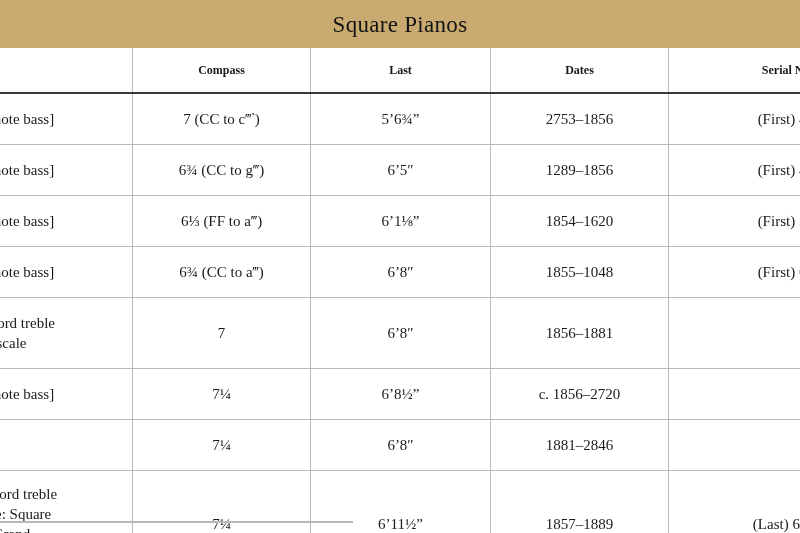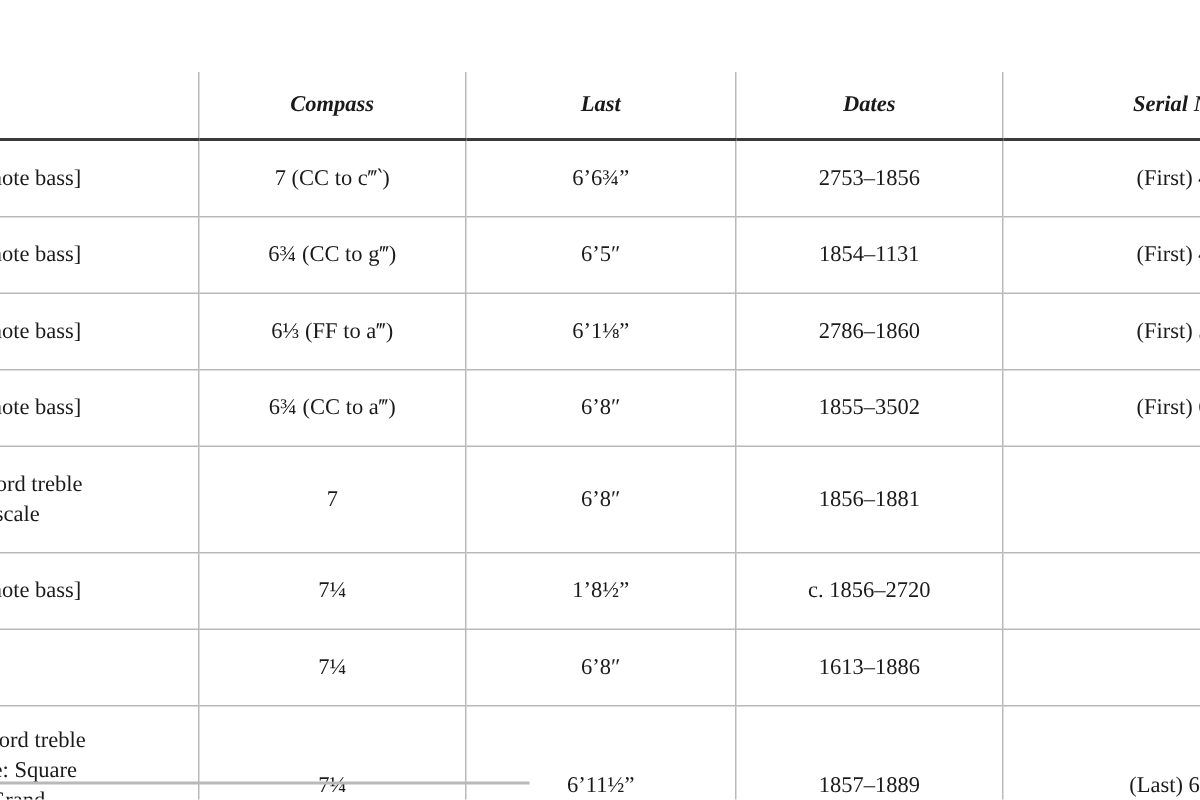--- a/index.html
+++ b/index.html
@@ -62,28 +62,27 @@
     border-top: none;
     text-align: center;
     vertical-align: middle;
     padding: 7px 8px;
     font-size: 15px;
     line-height: 1.35;
     color: #1a1a1a;
   }
   table.piano-table thead th {
     font-weight: bold;
-    font-size: 15px;
+    font-size: 12px;
     height: 32px;
     padding-top: 6px;
     padding-bottom: 6px;
     border-top: none;
     border-bottom: 2px solid #3a3a3a;
     background: #ffffff;
-    font-style: italic;
   }
   table.piano-table thead tr.head-row th {
     border-left-color: #b9b9b9;
     border-right-color: #b9b9b9;
   }
   table.piano-table tbody tr td {
     height: 36px;
   }
   table.piano-table tbody tr.tall td {
     height: 56px;
@@ -105,20 +104,23 @@
   }
   .cell-multiline {
     white-space: pre-line;
   }
 </style>
 </head>
 <body>
 
 <div class="sheet">
 
+  <div class="title-band">
+    <div class="title-text">Square Pianos</div>
+  </div>
 
   <div class="table-wrap">
     <table class="piano-table">
       <colgroup>
         <col class="c0">
           <col class="c1">
           <col class="c2">
           <col class="c3">
           <col class="c4">
       </colgroup>
@@ -128,65 +130,65 @@
           <th>Compass</th>
           <th>Last</th>
           <th>Dates</th>
           <th>Serial Nos.</th>
         </tr>
       </thead>
       <tbody>
         <tr>
           <td class="cell-multiline">[70-note bass]</td>
           <td>7 (CC to c‴‵)</td>
-          <td>6’6¾”</td>
+          <td>5’6¾”</td>
           <td>2753–1856</td>
           <td>(First) 483</td>
         </tr>
         <tr>
           <td class="cell-multiline">[79-note bass]</td>
           <td>6¾ (CC to g‴)</td>
           <td>6’5″</td>
-          <td>1854–1131</td>
+          <td>1289–1856</td>
           <td>(First) 499</td>
         </tr>
         <tr>
           <td class="cell-multiline">[75-note bass]</td>
           <td>6⅓ (FF to a‴)</td>
           <td>6’1⅛”</td>
-          <td>2786–1860</td>
+          <td>1854–1620</td>
           <td>(First) 587</td>
         </tr>
         <tr>
           <td class="cell-multiline">[79-note bass]</td>
           <td>6¾ (CC to a‴)</td>
           <td>6’8″</td>
-          <td>1855–3502</td>
+          <td>1855–1048</td>
           <td>(First) 687</td>
         </tr>
         <tr class="tall">
           <td class="cell-multiline">…chord treble
 scale</td>
           <td>7</td>
           <td>6’8″</td>
           <td>1856–1881</td>
           <td></td>
         </tr>
         <tr>
           <td class="cell-multiline">[71-note bass]</td>
           <td>7¼</td>
-          <td>1’8½”</td>
+          <td>6’8½”</td>
           <td>c. 1856–2720</td>
           <td></td>
         </tr>
         <tr>
           <td class="cell-multiline"></td>
           <td>7¼</td>
           <td>6’8″</td>
-          <td>1613–1886</td>
+          <td>1881–2846</td>
           <td></td>
         </tr>
         <tr class="taller">
           <td class="cell-multiline">…ichord treble
 scale: Square
 Grand
 [73-note bass]</td>
           <td>7¼</td>
           <td>6’11½”</td>
           <td>1857–1889</td>

